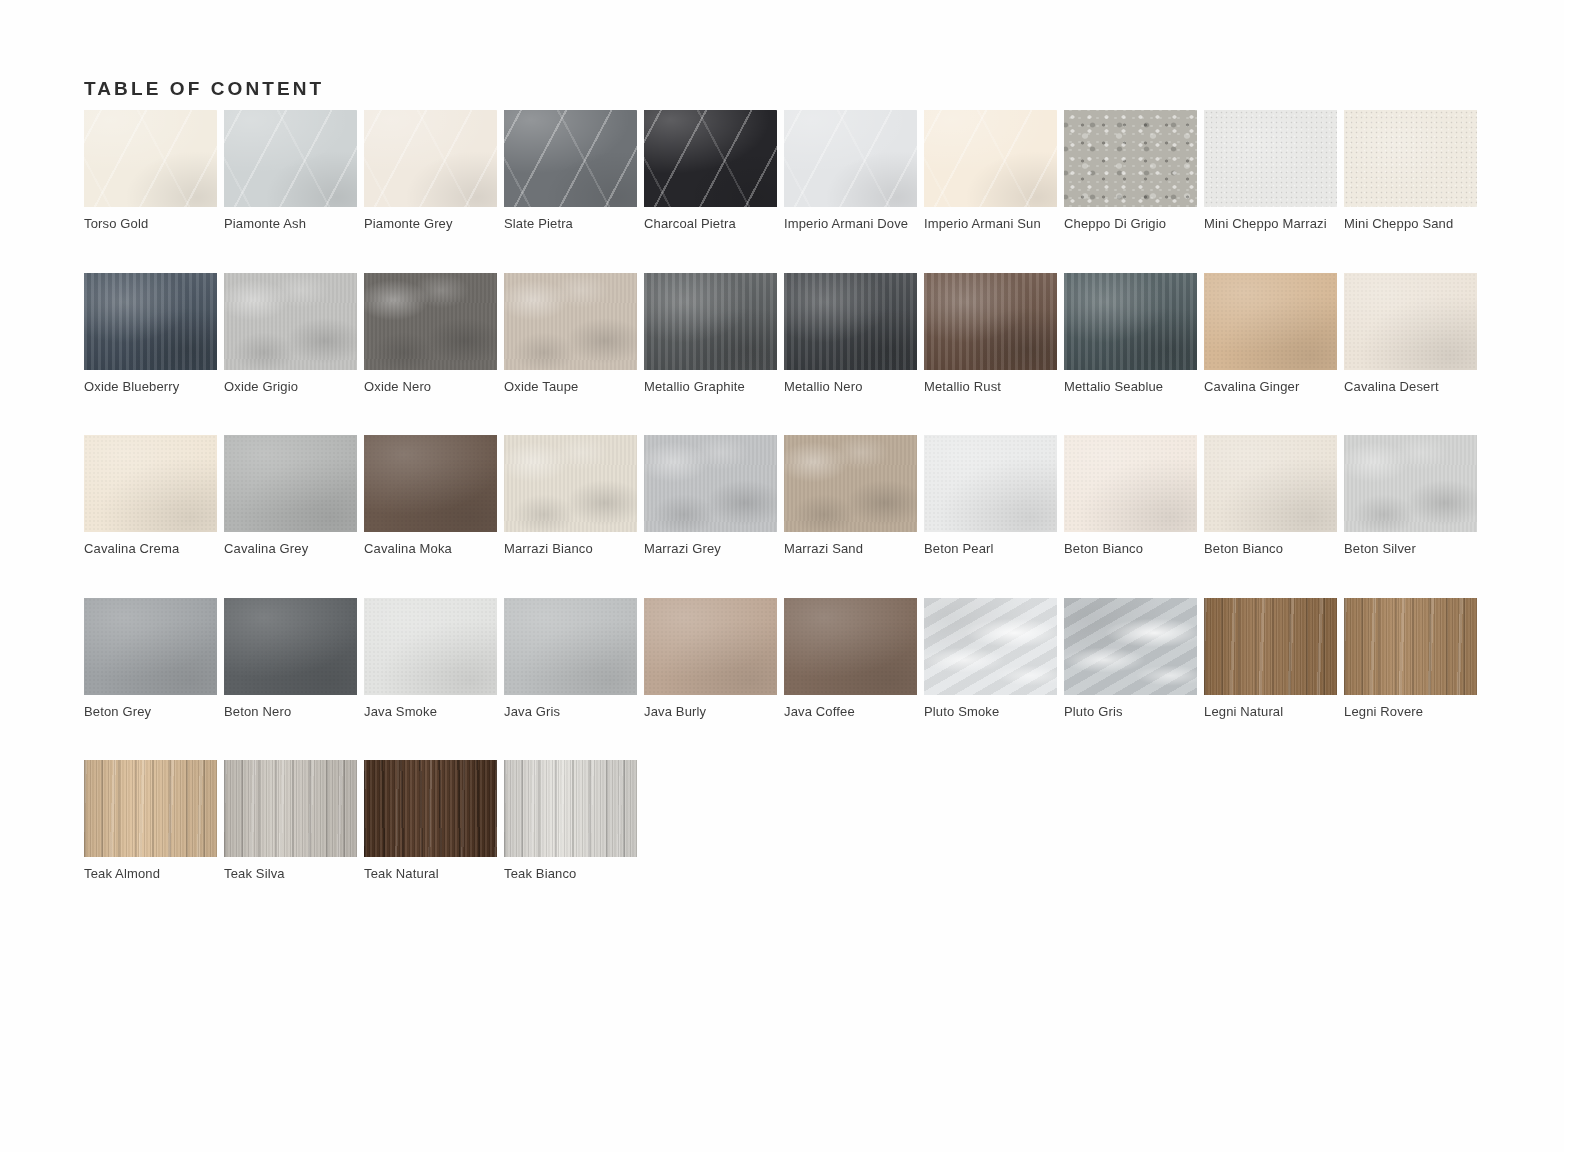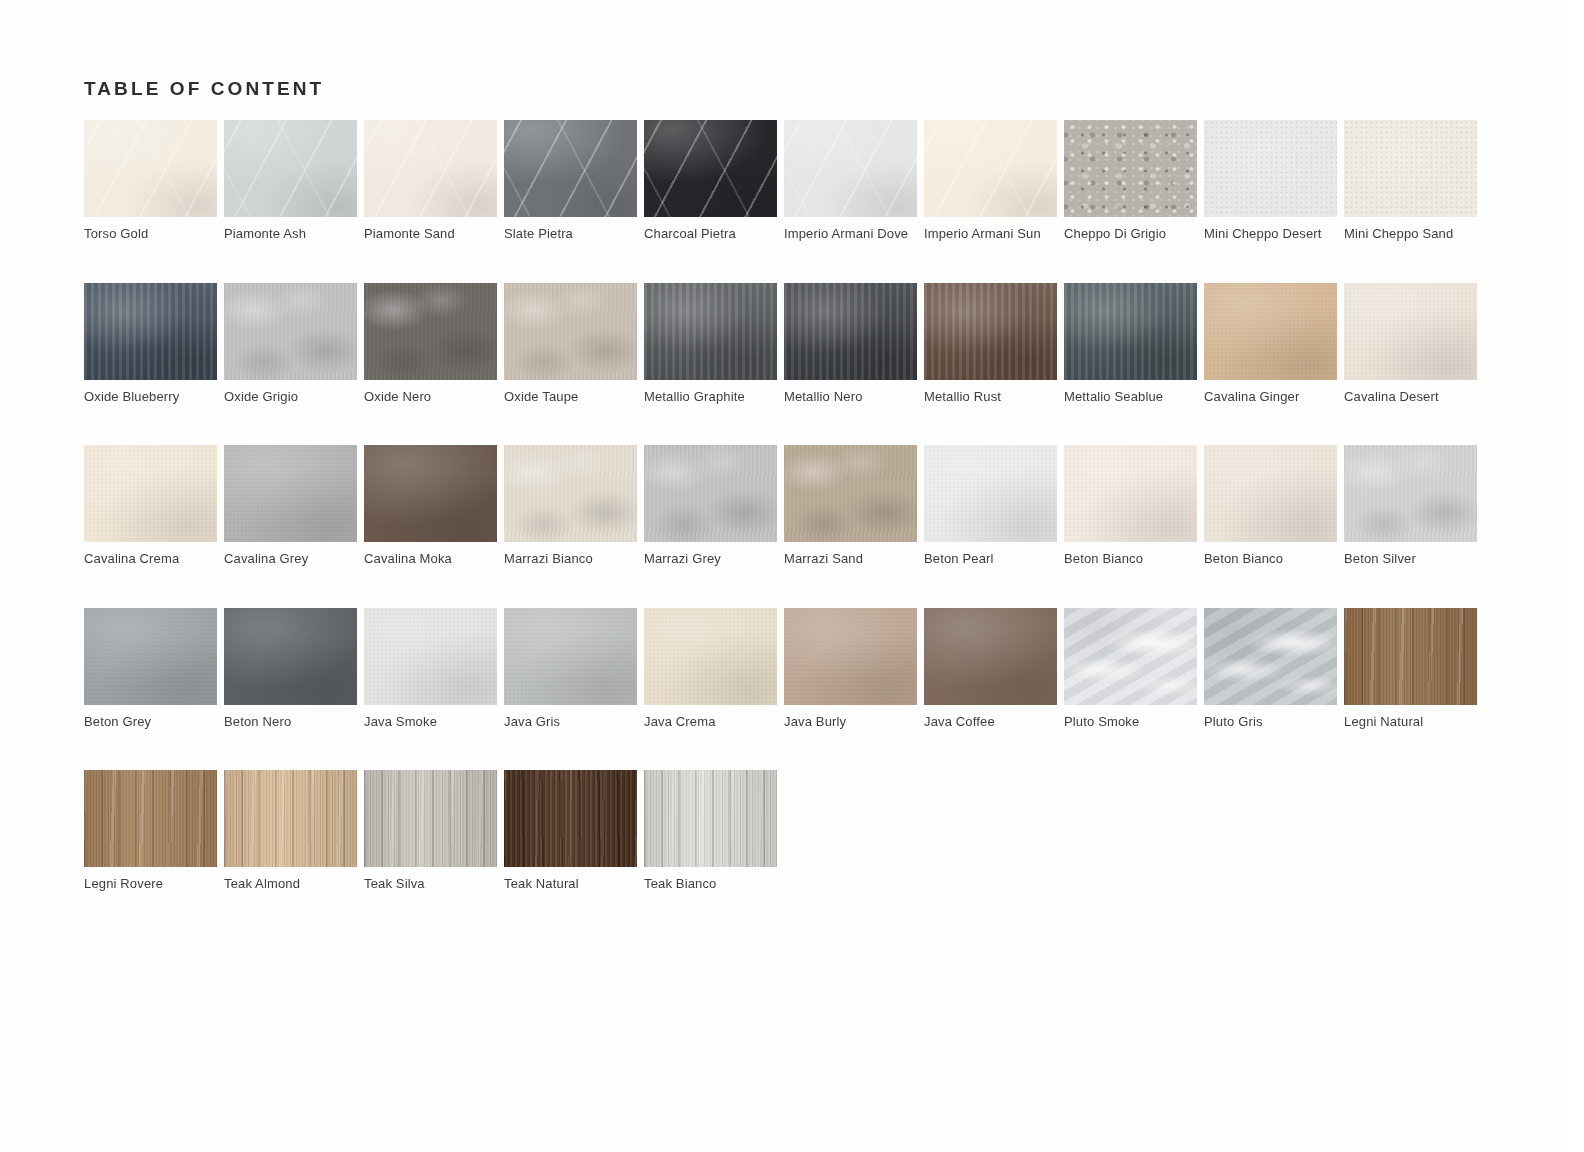--- a/index.html
+++ b/index.html
@@ -23,21 +23,21 @@
     top: 78px;
     font-size: 19px;
     font-weight: bold;
     letter-spacing: 3.1px;
     color: #2e2e2e;
     white-space: nowrap;
   }
   #grid {
     position: absolute;
     left: 84px;
-    top: 120px;
+    top: 110px;
     width: 1400px;
     display: grid;
     grid-template-columns: repeat(10, 133px);
     column-gap: 7px;
     row-gap: 0px;
   }
   .cell {
     width: 133px;
     height: 162.5px;
     position: relative;
@@ -185,21 +185,21 @@
       <div class="cell">
         <div class="swatch t-marble" style="background-color: rgb(206, 211, 212);">
           <div class="tex"></div>
         </div>
         <div class="cap">Piamonte Ash</div>
       </div>
       <div class="cell">
         <div class="swatch t-marble" style="background-color: rgb(240, 233, 223);">
           <div class="tex"></div>
         </div>
-        <div class="cap">Piamonte Sand</div>
+        <div class="cap">Piamonte Grey</div>
       </div>
       <div class="cell">
         <div class="swatch t-marble" style="background-color: rgb(110, 114, 118);">
           <div class="tex"></div>
         </div>
         <div class="cap">Slate Pietra</div>
       </div>
       <div class="cell">
         <div class="swatch t-marble" style="background-color: rgb(38, 38, 42);">
           <div class="tex"></div>
@@ -221,21 +221,21 @@
       <div class="cell">
         <div class="swatch t-terrazzo" style="background-color: rgb(181, 179, 171);">
           <div class="tex"></div>
         </div>
         <div class="cap">Cheppo Di Grigio</div>
       </div>
       <div class="cell">
         <div class="swatch t-speckle" style="background-color: rgb(232, 232, 230);">
           <div class="tex"></div>
         </div>
-        <div class="cap">Mini Cheppo Desert</div>
+        <div class="cap">Mini Cheppo Marrazi</div>
       </div>
       <div class="cell">
         <div class="swatch t-speckle" style="background-color: rgb(239, 234, 224);">
           <div class="tex"></div>
         </div>
         <div class="cap">Mini Cheppo Sand</div>
       </div>
       <div class="cell">
         <div class="swatch t-metal" style="background-color: rgb(67, 79, 92);">
           <div class="tex"></div>
@@ -374,26 +374,20 @@
         </div>
         <div class="cap">Java Smoke</div>
       </div>
       <div class="cell">
         <div class="swatch t-flat" style="background-color: rgb(188, 191, 192);">
           <div class="tex"></div>
         </div>
         <div class="cap">Java Gris</div>
       </div>
       <div class="cell">
-        <div class="swatch t-flat" style="background-color: rgb(232, 222, 203);">
-          <div class="tex"></div>
-        </div>
-        <div class="cap">Java Crema</div>
-      </div>
-      <div class="cell">
         <div class="swatch t-flat" style="background-color: rgb(189, 166, 148);">
           <div class="tex"></div>
         </div>
         <div class="cap">Java Burly</div>
       </div>
       <div class="cell">
         <div class="swatch t-flat" style="background-color: rgb(127, 106, 92);">
           <div class="tex"></div>
         </div>
         <div class="cap">Java Coffee</div>

